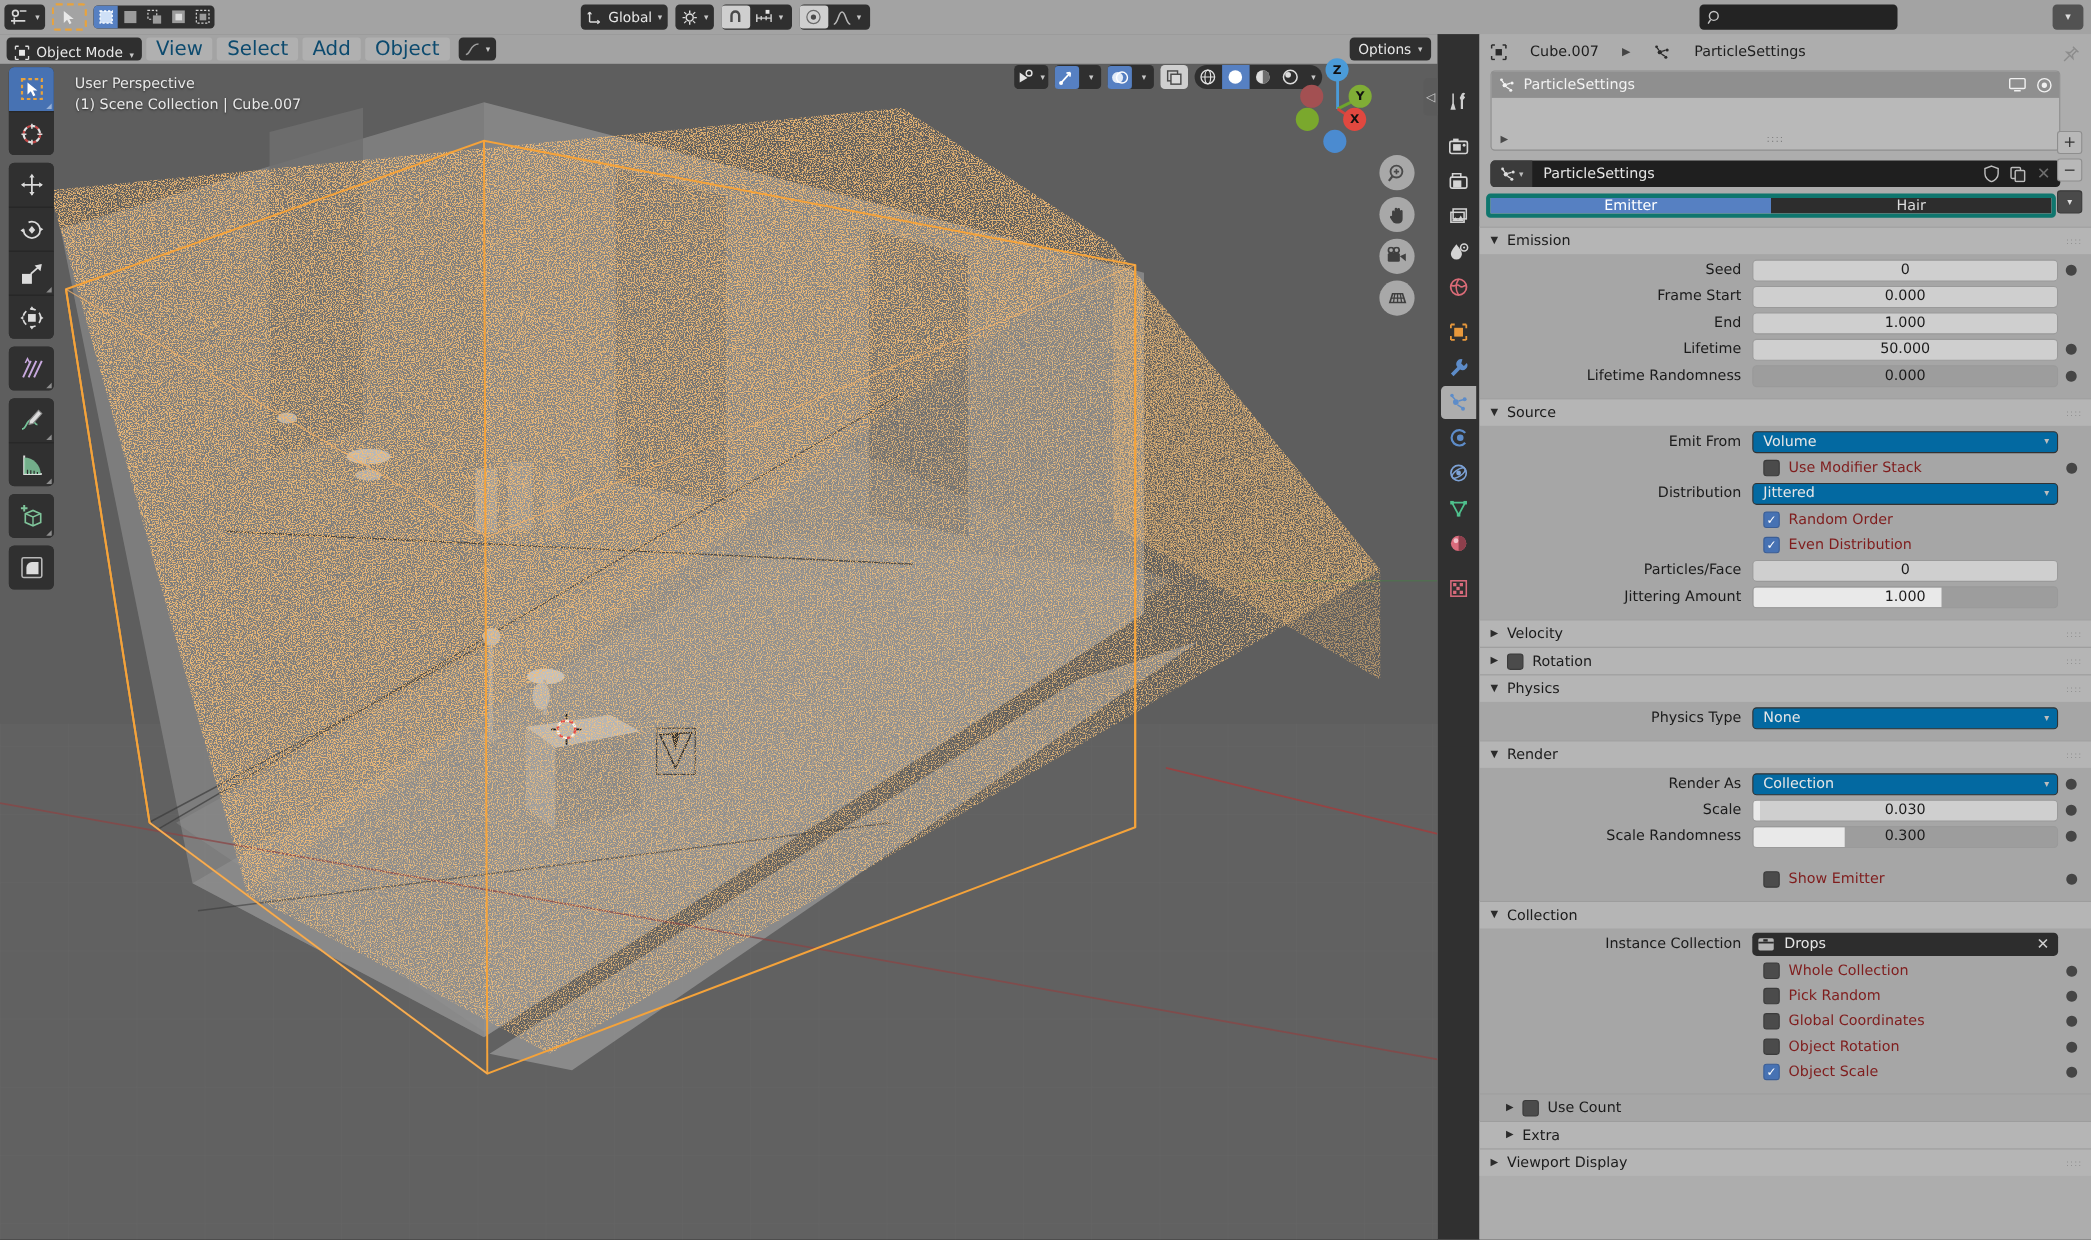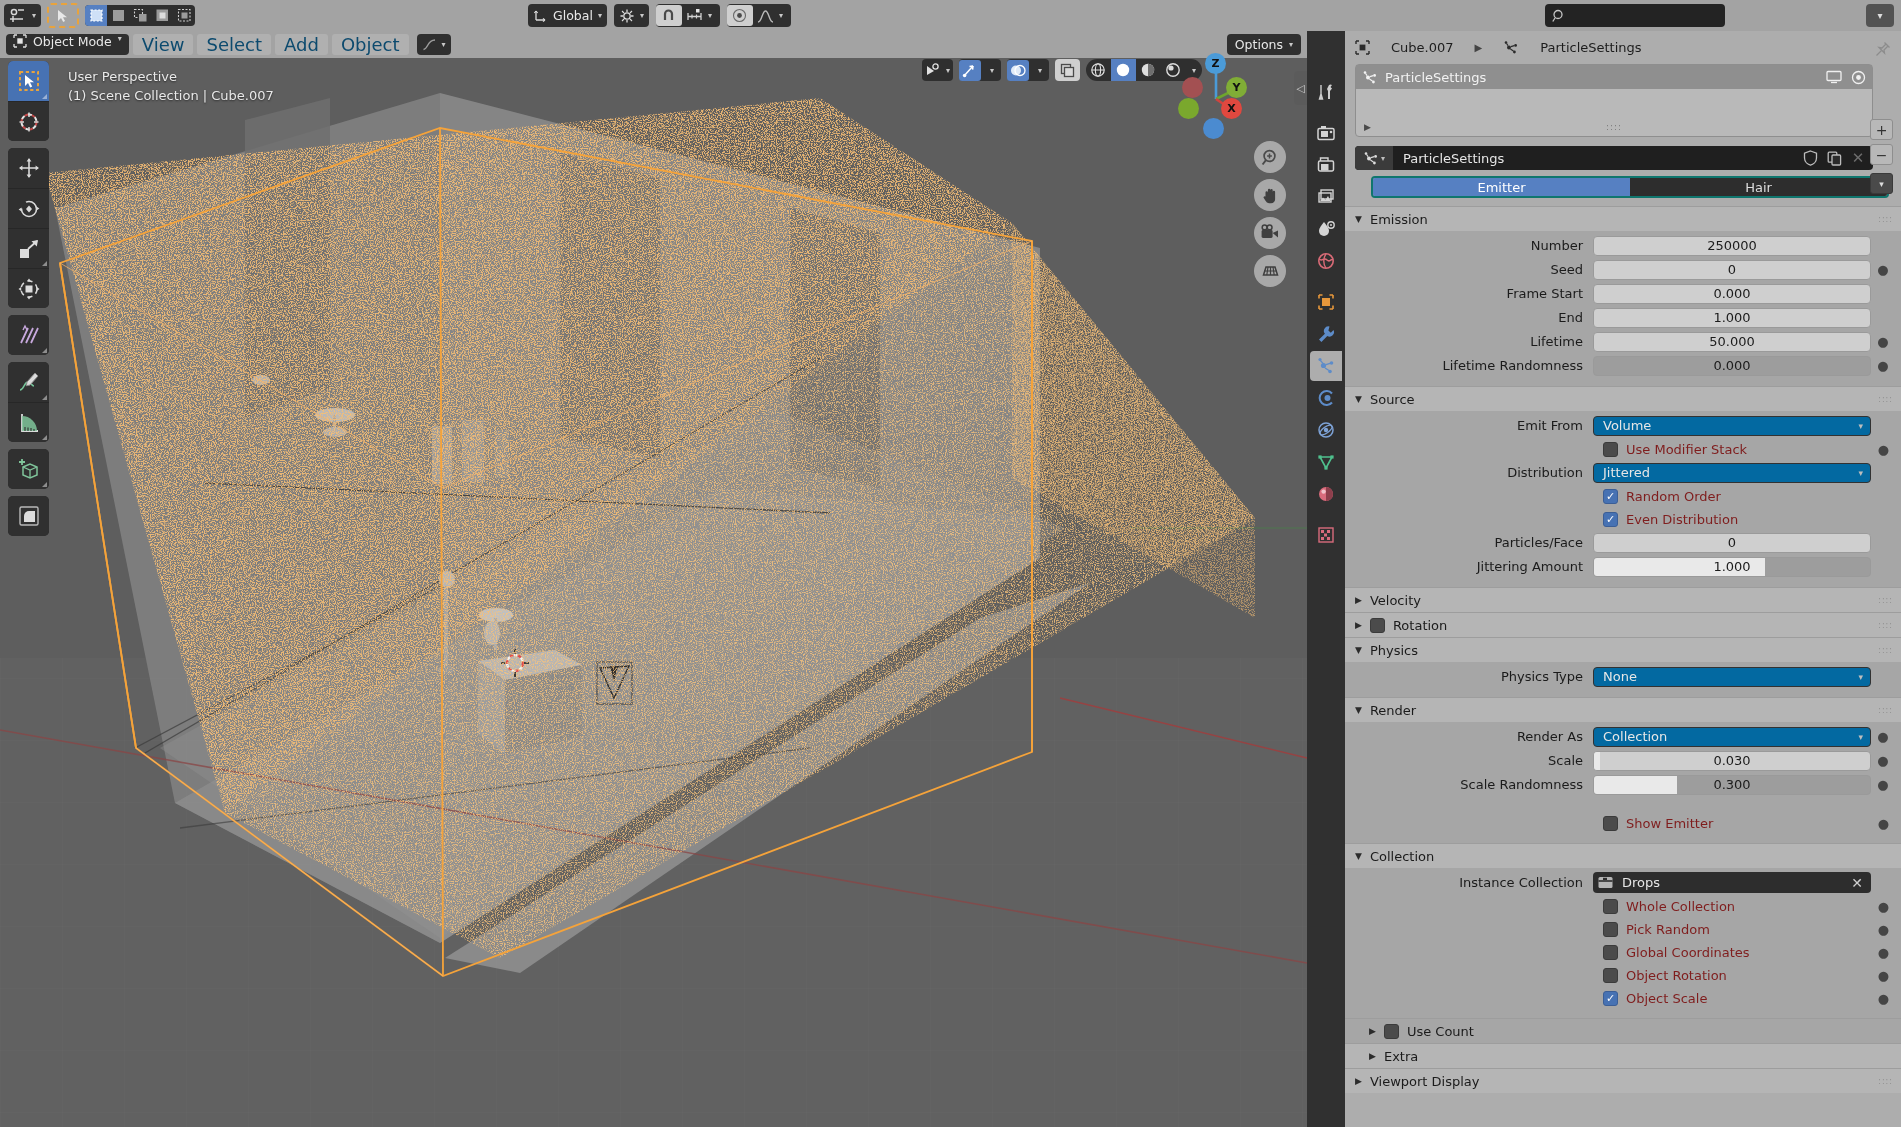--- a/index.html
+++ b/index.html
@@ -50,21 +50,21 @@
   .viewport {
     position: absolute; left: 0; top: 31px; width: 1307px; height: 1096px;
     background: #5d5d5d; overflow: hidden;
   }
   .vp-header {
     position: absolute; left: 0; top: 0; width: 1307px; height: 27px;
     background: #a3a3a3; display: flex; align-items: center; padding-left: 6px; gap: 4px;
   }
   .mode-btn {
     background: #2f2f2f; color: #e8e8e8; height: 21px; border-radius: 4px;
-    display: flex; align-items: flex-start; gap: 6px; padding: 0 7px; font-size: 12.5px;
+    display: flex; align-items: flex-end; gap: 6px; padding: 0 7px; font-size: 12.5px;
   }
   .menu-item {
     color: #0c4a6e; font-size: 18px; padding: 2px 9px; border-radius: 3px; background: #b0b0b0;
     height: 21px; display: flex; align-items: center;
   }
   .vp-opt {
     position: absolute; right: 6px; top: 3px;
     background: #2f2f2f; color: #e8e8e8; height: 21px; border-radius: 4px;
     display: flex; align-items: center; gap: 6px; padding: 0 8px; font-size: 12.5px;
   }
@@ -134,22 +134,22 @@
   .sbtn.dark { background: #4a4a4a; color: #ddd; border-color: #3a3a3a; margin-top: 4px; }
 
   .id-row { margin: 9px 10px 0 10px; width: 518px; height: 24px; background: #1f1f1f; border-radius: 4px;
             display: flex; align-items: center; }
   .id-icon { width: 38px; height: 24px; background: #3b3b3b; border-radius: 4px 0 0 4px;
              display: flex; align-items: center; justify-content: center; gap: 2px; }
   .id-name { color: #e6e6e6; font-size: 13px; padding-left: 10px; }
   .id-tools { margin-left: auto; display: flex; align-items: center; gap: 2px; padding-right: 4px; }
   .id-tool { width: 22px; height: 22px; display: flex; align-items: center; justify-content: center; color: #bdbdbd; }
 
-  .seg-tabs { margin: 6px 10px 0 26px; width: 518px; height: 22px; display: flex; border-radius: 4px; overflow: hidden;
-              border: 2px solid #0f766e; }
+  .seg-tabs { margin: 6px 10px 0 6px; width: 518px; height: 22px; display: flex; border-radius: 4px; overflow: hidden;
+              border: 4px solid #0f766e; }
   .seg-tab { flex: 1; display: flex; align-items: center; justify-content: center; font-size: 13px;
              background: #2d2d2d; color: #ddd; }
   .seg-tab.on { background: #5680c2; color: #fff; }
 
   .panel-head { height: 25px; display: flex; align-items: center; gap: 8px; padding-left: 10px;
                 background: #b5b5b5; border-top: 1px solid #9d9d9d; color: #1b1b1b; font-size: 13px; position: relative; }
   .panel-head.sub { padding-left: 10px; }
   .tri { font-size: 9px; color: #2b2b2b; }
   .dots { position: absolute; right: 8px; color: #8e8e8e; font-size: 8px; letter-spacing: 1px; }
 
@@ -860,27 +860,20 @@
         <div class="seg-tab">Hair</div>
       </div>
 
       <div class="panel-head" style="margin-top:8px;">
         <span class="tri">▼</span>
         <span>Emission</span>
         <span class="dots">::::</span>
       </div>
       <div class="panel-body">
         <div class="prow">
-          <span class="plabel">Number</span>
-          <span class="pfield">
-            <span class="val">250000</span>
-          </span>
-          <span class="pdot blank">●</span>
-        </div>
-        <div class="prow">
           <span class="plabel">Seed</span>
           <span class="pfield">
             <span class="val">0</span>
           </span>
           <span class="pdot">●</span>
         </div>
         <div class="prow">
           <span class="plabel">Frame Start</span>
           <span class="pfield">
             <span class="val">0.000</span>

